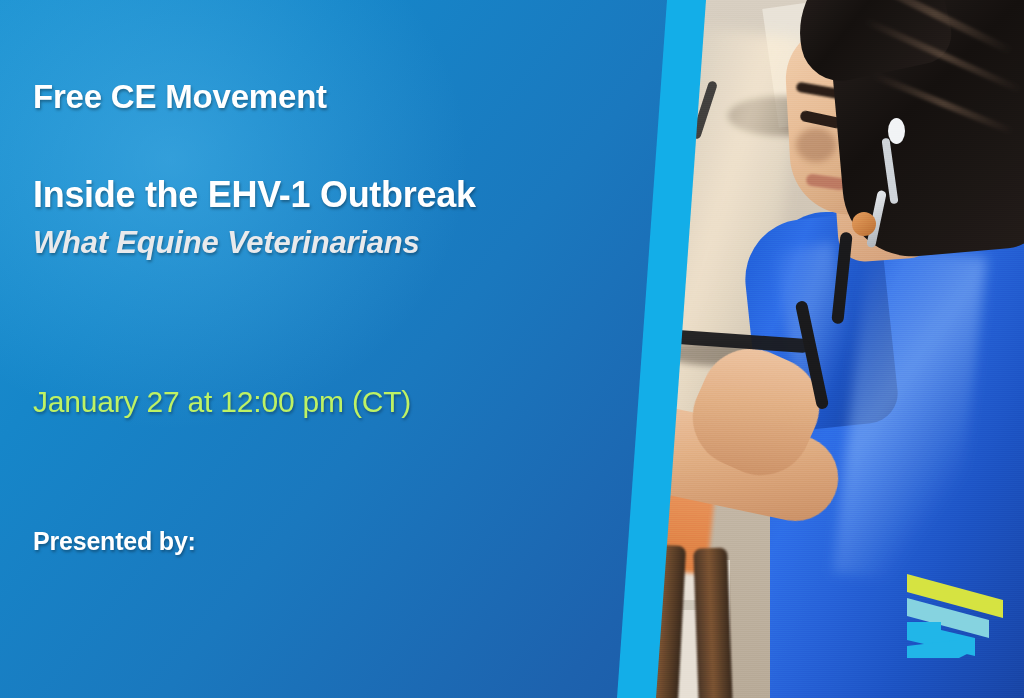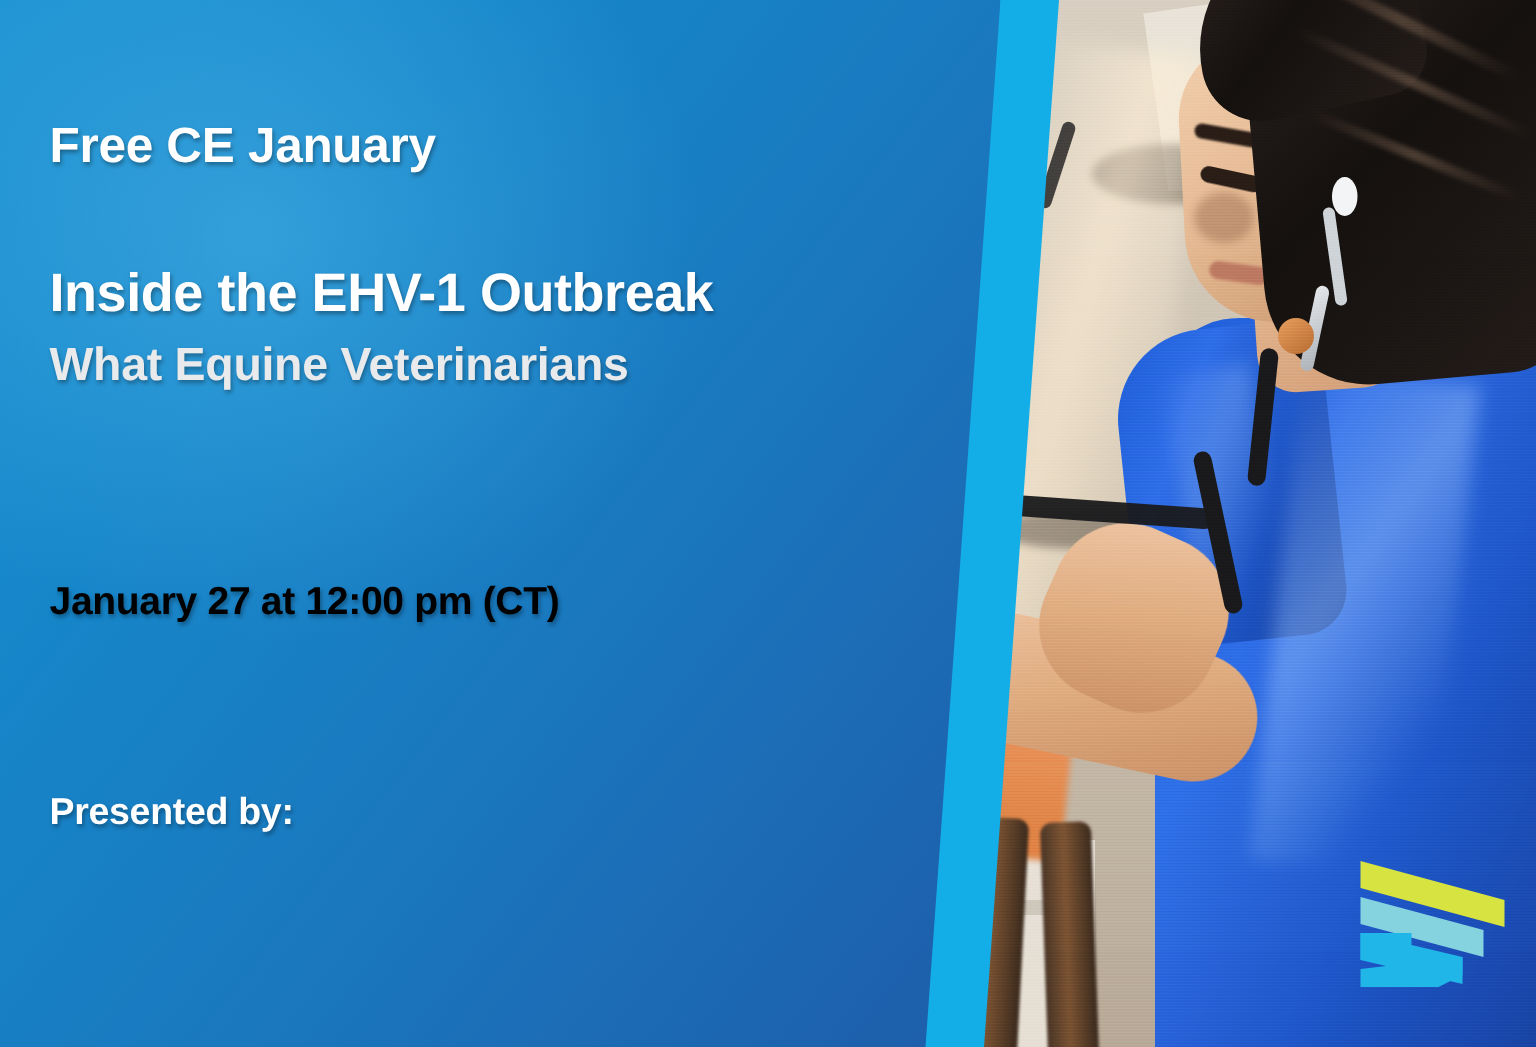--- a/index.html
+++ b/index.html
@@ -73,22 +73,22 @@
     pointer-events:none;}
 
   
   .txt{position:absolute;left:33px;width:600px;z-index:6;}
   .eyebrow{top:78px;font-size:33px;font-weight:700;color:#ffffff;letter-spacing:-.2px;
     text-shadow:1px 2px 3px rgba(0,0,0,.34);}
   .headline{top:174px;font-size:36px;font-weight:700;color:#ffffff;letter-spacing:-.3px;
     text-shadow:1px 2px 3px rgba(0,0,0,.34);}
   .subtitle{top:223px;font-size:31px;font-weight:700;color:#e9eaec;line-height:1.32;letter-spacing:-.2px;
     text-shadow:1px 2px 3px rgba(0,0,0,.32);}
-  .subtitle div{white-space:nowrap;}
-  .datetime{top:385px;font-size:26px;font-weight:700;color:#000000;letter-spacing:-.2px;
+  .subtitle div{white-space:nowrap;font-style:italic;}
+  .datetime{top:385px;font-size:30px;font-weight:400;color:#bef264;letter-spacing:-.2px;
     text-shadow:1px 2px 3px rgba(0,0,0,.34);}
   .presented{top:527px;font-size:25px;font-weight:700;color:#ffffff;letter-spacing:-.2px;
     text-shadow:1px 2px 3px rgba(0,0,0,.34);}
   .presenter{top:580px;font-size:30px;font-weight:700;color:#ffffff;letter-spacing:-.2px;
     text-shadow:1px 2px 3px rgba(0,0,0,.34);}
 
   
   .logo{position:absolute;left:903px;top:572px;width:106px;height:86px;z-index:7;}
 </style>
 </head>
@@ -149,21 +149,21 @@
 
     <div class="grain"></div>
   </div>
 
   <div class="stripe"></div>
 
   <div class="panel">
     <div class="panel-glow"></div>
   </div>
 
-  <div class="txt eyebrow">Free CE January</div>
+  <div class="txt eyebrow">Free CE Movement</div>
   <div class="txt headline">Inside the EHV-1 Outbreak</div>
 
   <div class="txt subtitle">
     <div>What Equine Veterinarians</div>
   </div>
 
   <div class="txt datetime">January 27 at 12:00 pm (CT)</div>
   <div class="txt presented">Presented by:</div>
 
   <div class="logo">

